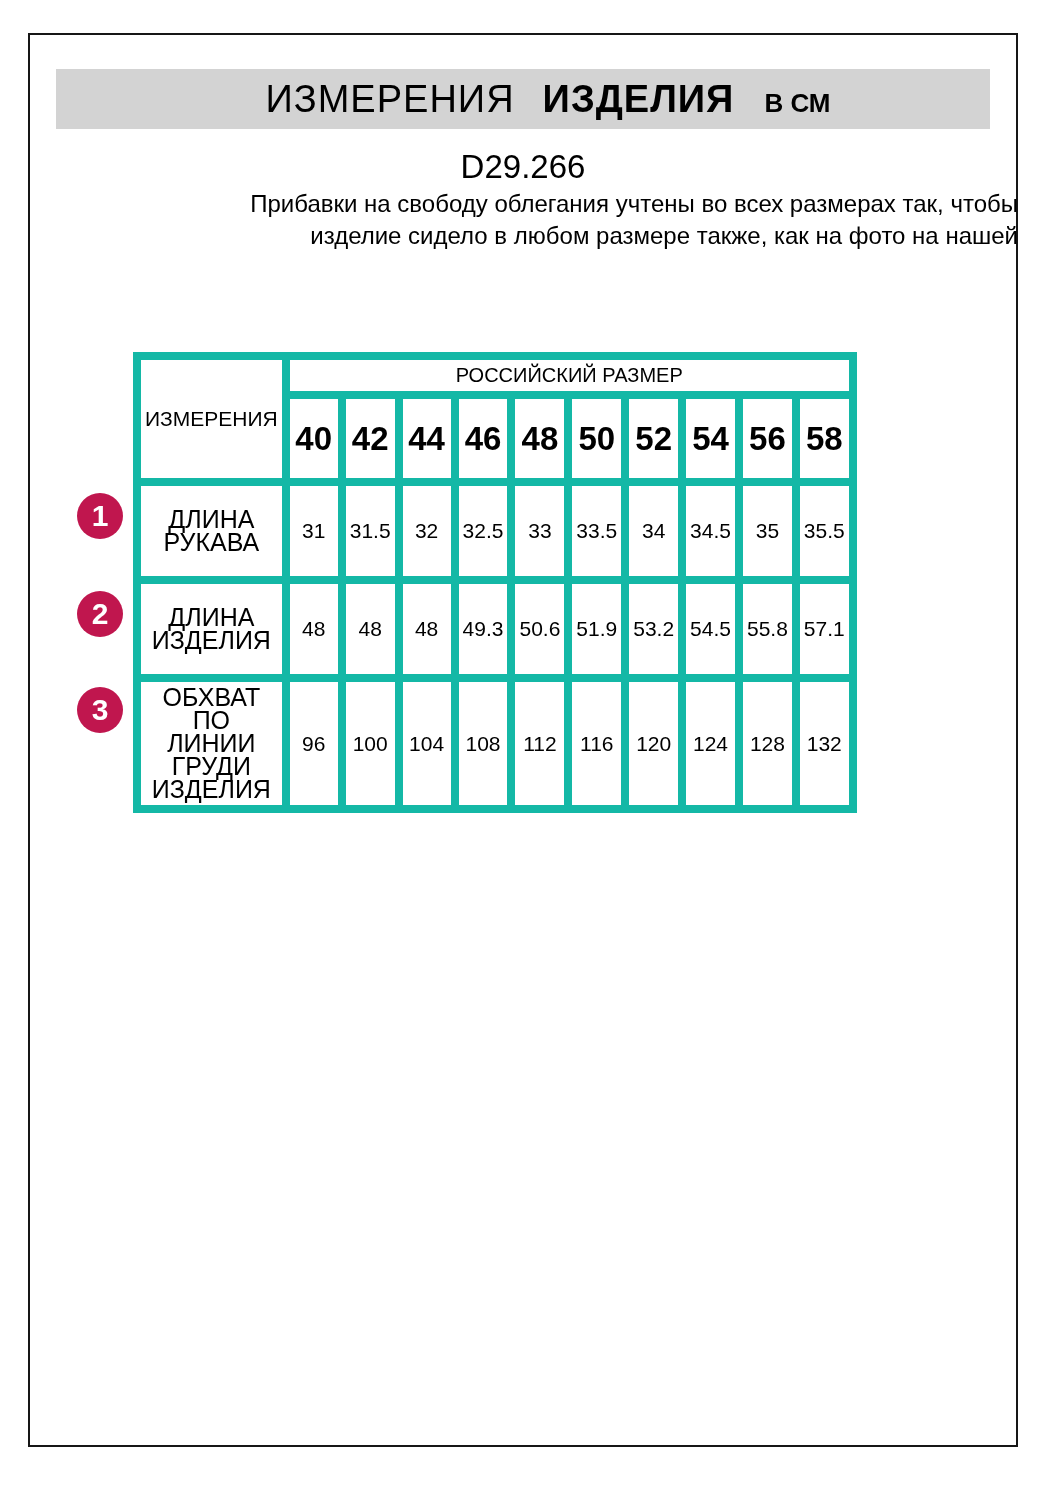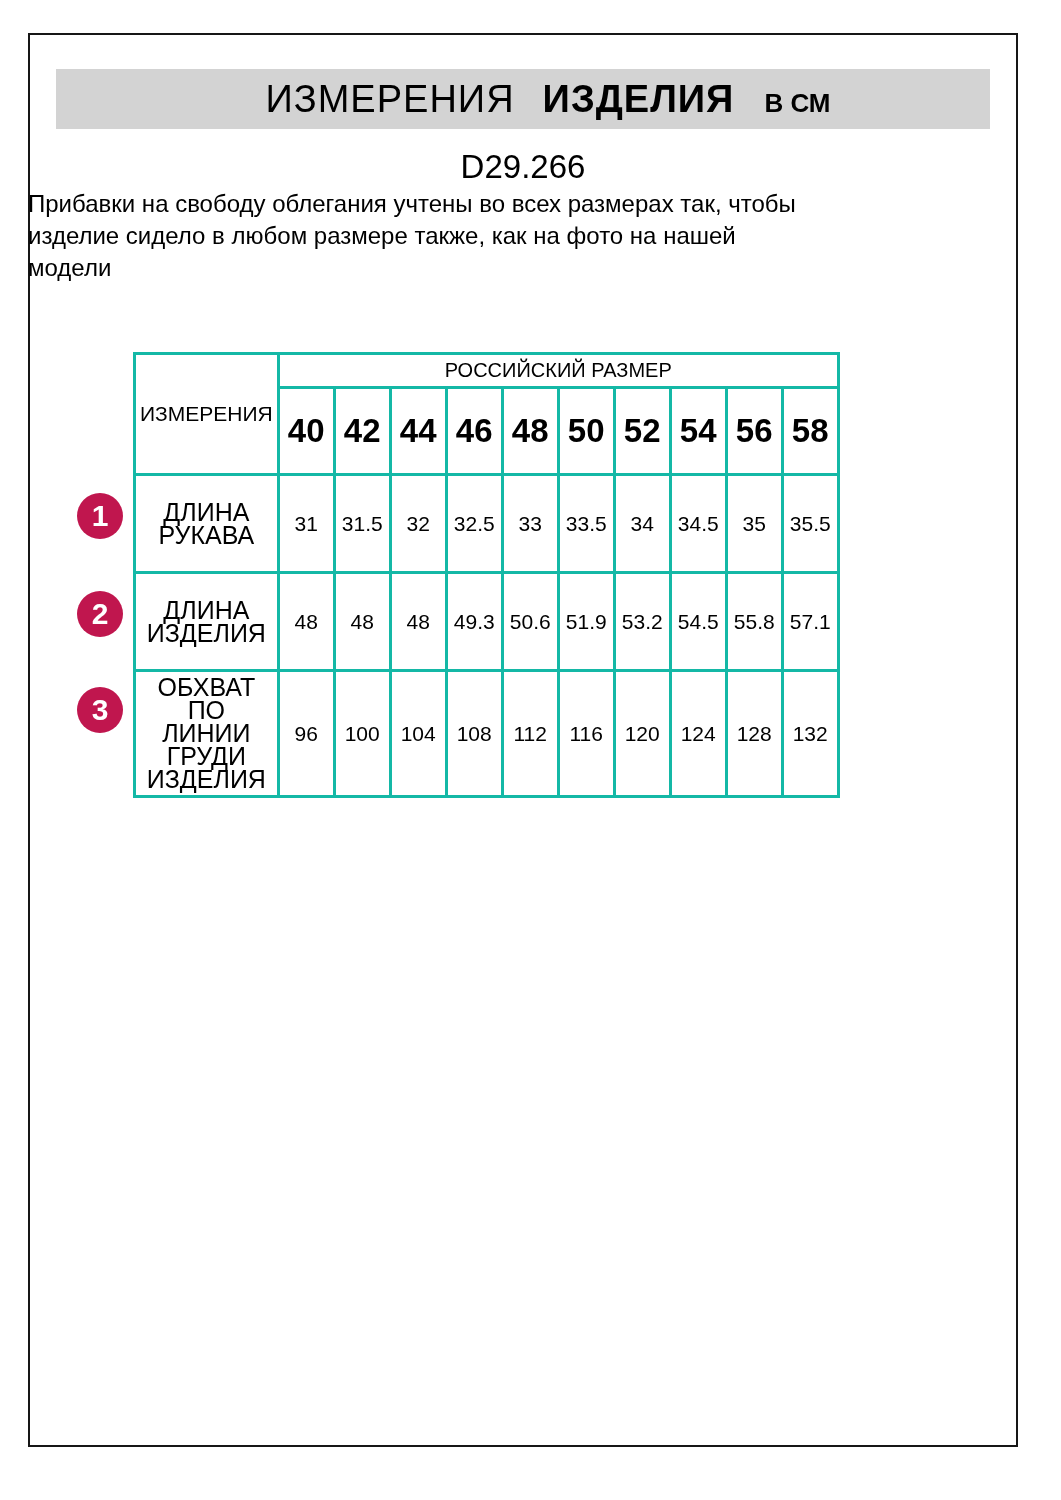--- a/index.html
+++ b/index.html
@@ -35,32 +35,32 @@
   .band .unit { font-size: 26px; font-weight: bold; margin-left: 30px; }
 
   .model {
     position: absolute; left: 28px; top: 148px;
     width: 990px; text-align: center;
     font-size: 33px; font-weight: normal;
   }
 
   .desc {
     position: absolute; left: 28px; top: 188px;
-    width: 990px; text-align: left;
+    width: 990px; text-align: right;
     font-size: 24px; line-height: 32px;
   }
 
   table.size-table {
     position: absolute; left: 133px; top: 352px;
     border-collapse: collapse;
     table-layout: fixed;
     background: #fff;
   }
   table.size-table td {
-    border: 3px solid #14b8a6;
+    border: 8px solid #14b8a6;
     text-align: center;
     vertical-align: middle;
     padding: 4px;
   }
   td.corner { width: 134px; font-size: 21px; }
   td.group  { height: 27px; font-size: 20px; }
   td.size   { width: 56px; height: 87px; font-size: 33px; font-weight: bold; }
   td.rowlabel {
     font-size: 25px; line-height: 23px;
     white-space: pre-line;
@@ -104,21 +104,20 @@
       <span class="w2">ИЗДЕЛИЯ</span>
       <span class="unit">В СМ</span>
     </div>
   </div>
 
   <div class="model">D29.266</div>
 
   <div class="desc">
     <div>Прибавки на свободу облегания учтены во всех размерах так, чтобы</div>
     <div>изделие сидело в любом размере также, как на фото на нашей</div>
-    <div>модели</div>
   </div>
 
   <div class="marker m1">
     <span>1</span>
   </div>
   <div class="marker m2">
     <span>2</span>
   </div>
   <div class="marker m3">
     <span>3</span>

